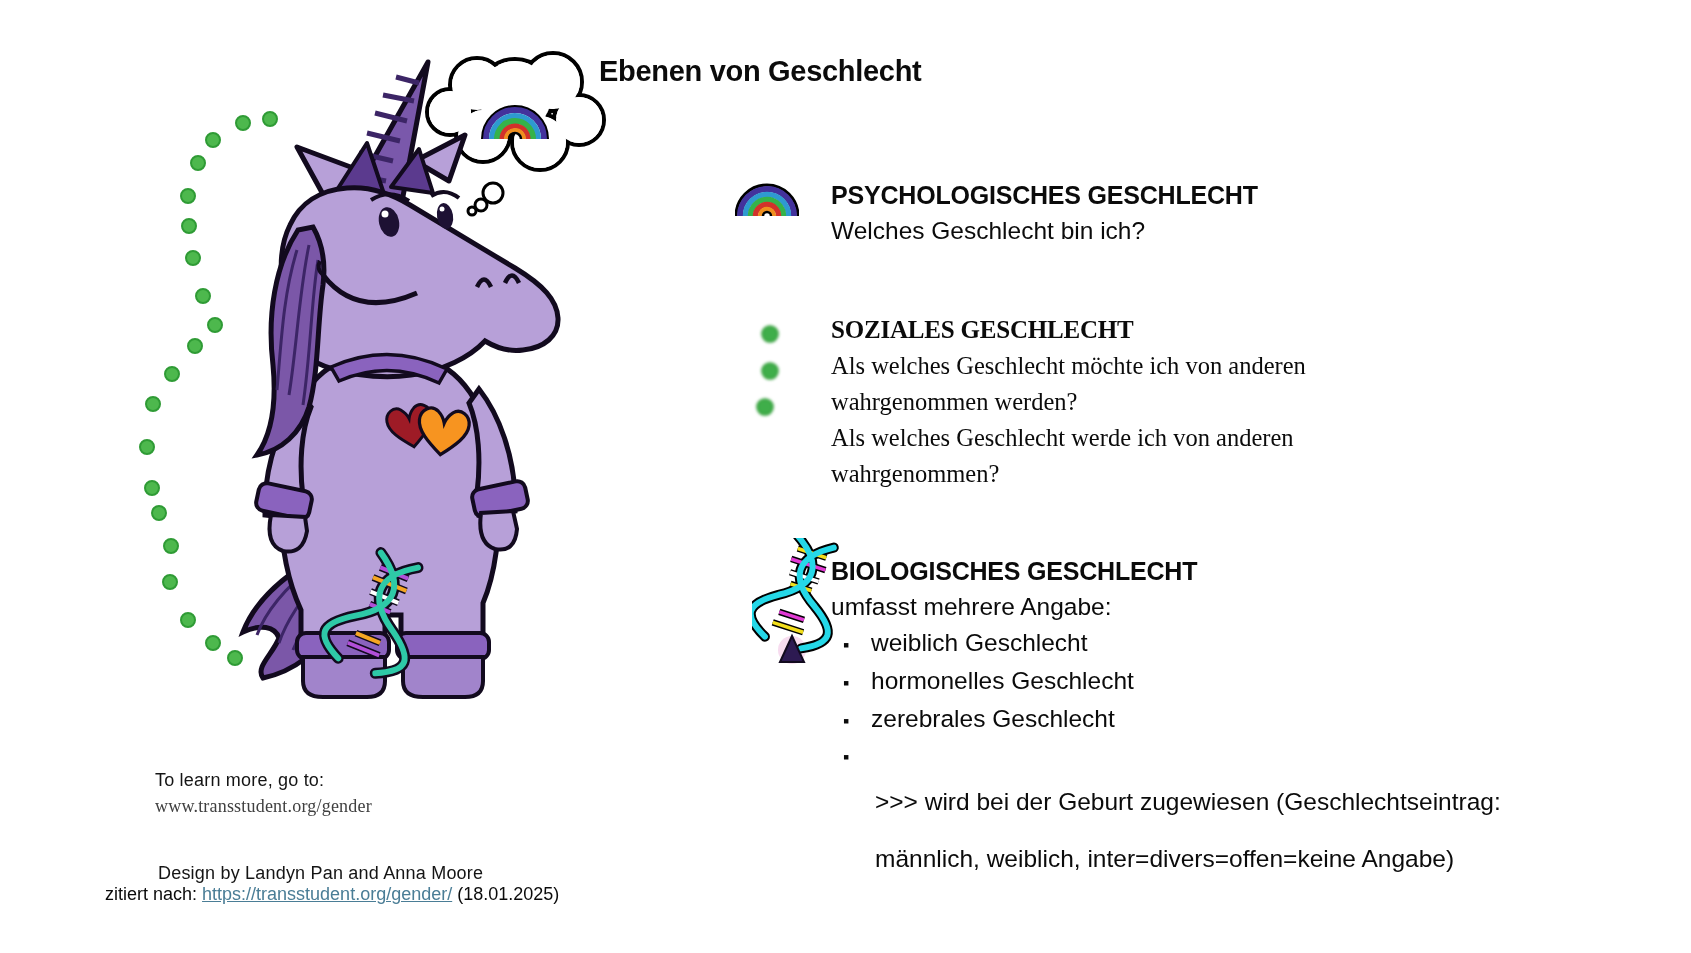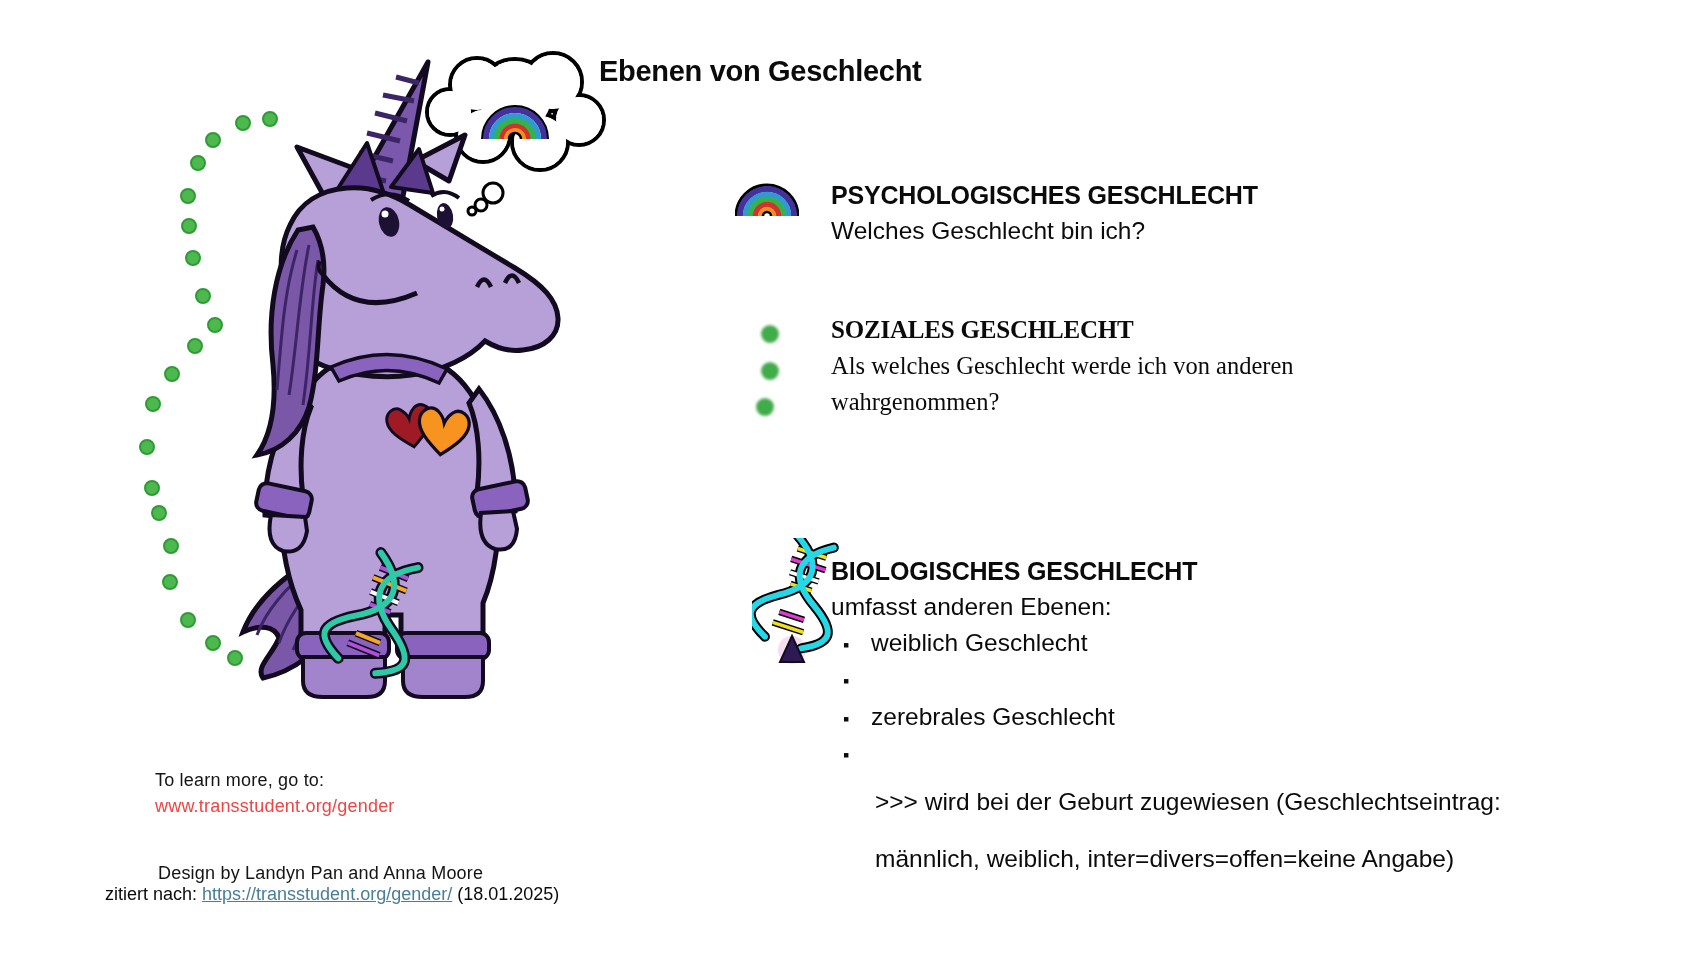--- a/index.html
+++ b/index.html
@@ -24,21 +24,21 @@
   ul.bio-list { list-style: none; }
   ul.bio-list li { display: flex; align-items: baseline; line-height: 36px; }
   ul.bio-list .bul { width: 40px; padding-left: 12px; font-size: 18px; }
 
   .bio-note { left: 829px; font-size: 24.5px; white-space: nowrap; margin-left: 46px; }
   .note1 { top: 788px; }
   .note2 { top: 845px; }
 
   .credits { font-size: 18px; line-height: 26px; color: #141414; letter-spacing: 0.2px; margin-top: 32px; }
   .learn-more { left: 155px; top: 735px; }
-  .learn-more .url { color: #ef4444; }
+  .learn-more .url { color: #404040; font-family: Liberation Serif, serif; }
   .design { left: 158px; top: 828px; }
 
   .citation { left: 105px; top: 884px; font-size: 18px; }
   .citation a { color: #4a7d96; text-decoration: underline; cursor: pointer; }
 
   .dots-icon-right svg { filter: blur(1.4px); }
 
   svg { display: block; }
 </style>
 </head>
@@ -232,20 +232,22 @@
   <svg width="50" height="104" viewBox="0 0 50 104">
     <g fill="#3fae4a" stroke="#2f9b35" stroke-width="1.5">
       <circle cx="26" cy="16" r="8"></circle>
       <circle cx="26" cy="53" r="8"></circle>
       <circle cx="21" cy="89" r="8"></circle>
     </g>
   </svg>
 </div>
 <div class="abs sec sec-social">
   <h2>SOZIALES GESCHLECHT</h2>
+  <p>Als welches Geschlecht möchte ich von anderen
+wahrgenommen werden?</p>
   <p>Als welches Geschlecht werde ich von anderen
 wahrgenommen?</p>
 </div>
 
 <div class="abs" style="left:752px; top:538px;">
   <svg width="95" height="128" viewBox="0 0 95 128">
     <circle cx="40" cy="112" r="14" fill="#f7dcef"></circle>
     <g transform="translate(14,2) rotate(18 35 60)">
       <g stroke="#000000" stroke-width="10" fill="none" stroke-linecap="round">
         <path d="M12,0 C45,20 45,42 12,62 C-16,80 -16,92 12,106"></path>
@@ -265,28 +267,29 @@
       <g stroke="#25d8e8" stroke-width="6" fill="none" stroke-linecap="round">
         <path d="M12,0 C45,20 45,42 12,62 C-16,80 -16,92 12,106"></path>
         <path d="M50,0 C17,20 17,42 50,62 C78,80 78,92 50,106"></path>
       </g>
     </g>
     <polygon points="28,124 52,124 40,98" fill="#2d1a52" stroke="#120a1e" stroke-width="2"></polygon>
   </svg>
 </div>
 <div class="abs sec sec-bio">
   <h2>BIOLOGISCHES GESCHLECHT</h2>
-  <p>umfasst anderen Ebenen:</p>
+  <p>umfasst mehrere Angabe:</p>
   <ul class="bio-list">
     <li>
       <span class="bul">▪</span>
       <span>weiblich Geschlecht</span>
     </li>
     <li>
       <span class="bul">▪</span>
+      <span>hormonelles Geschlecht</span>
     </li>
     <li>
       <span class="bul">▪</span>
       <span>zerebrales Geschlecht</span>
     </li>
     <li>
       <span class="bul">▪</span>
     </li>
   </ul>
 </div>

